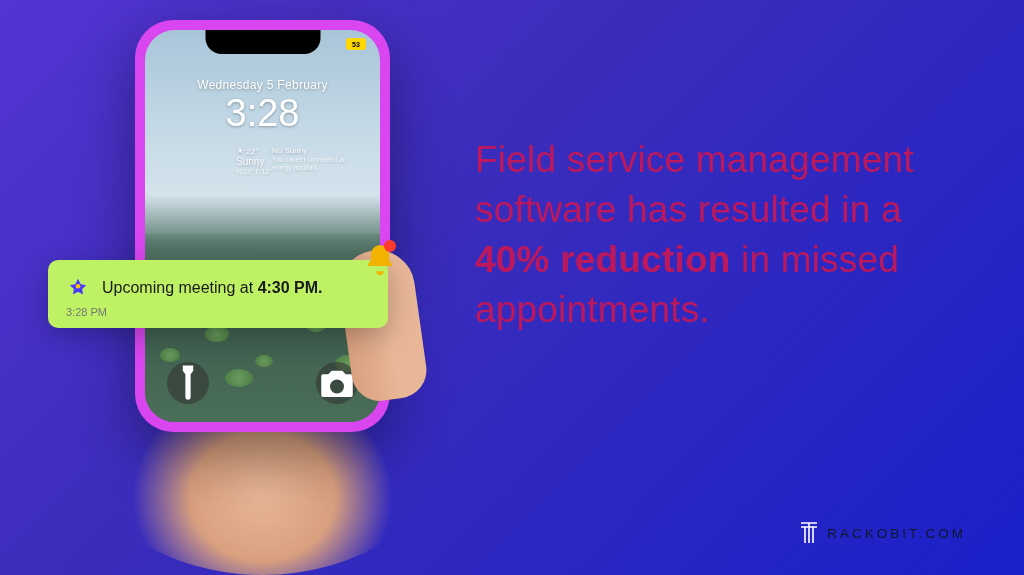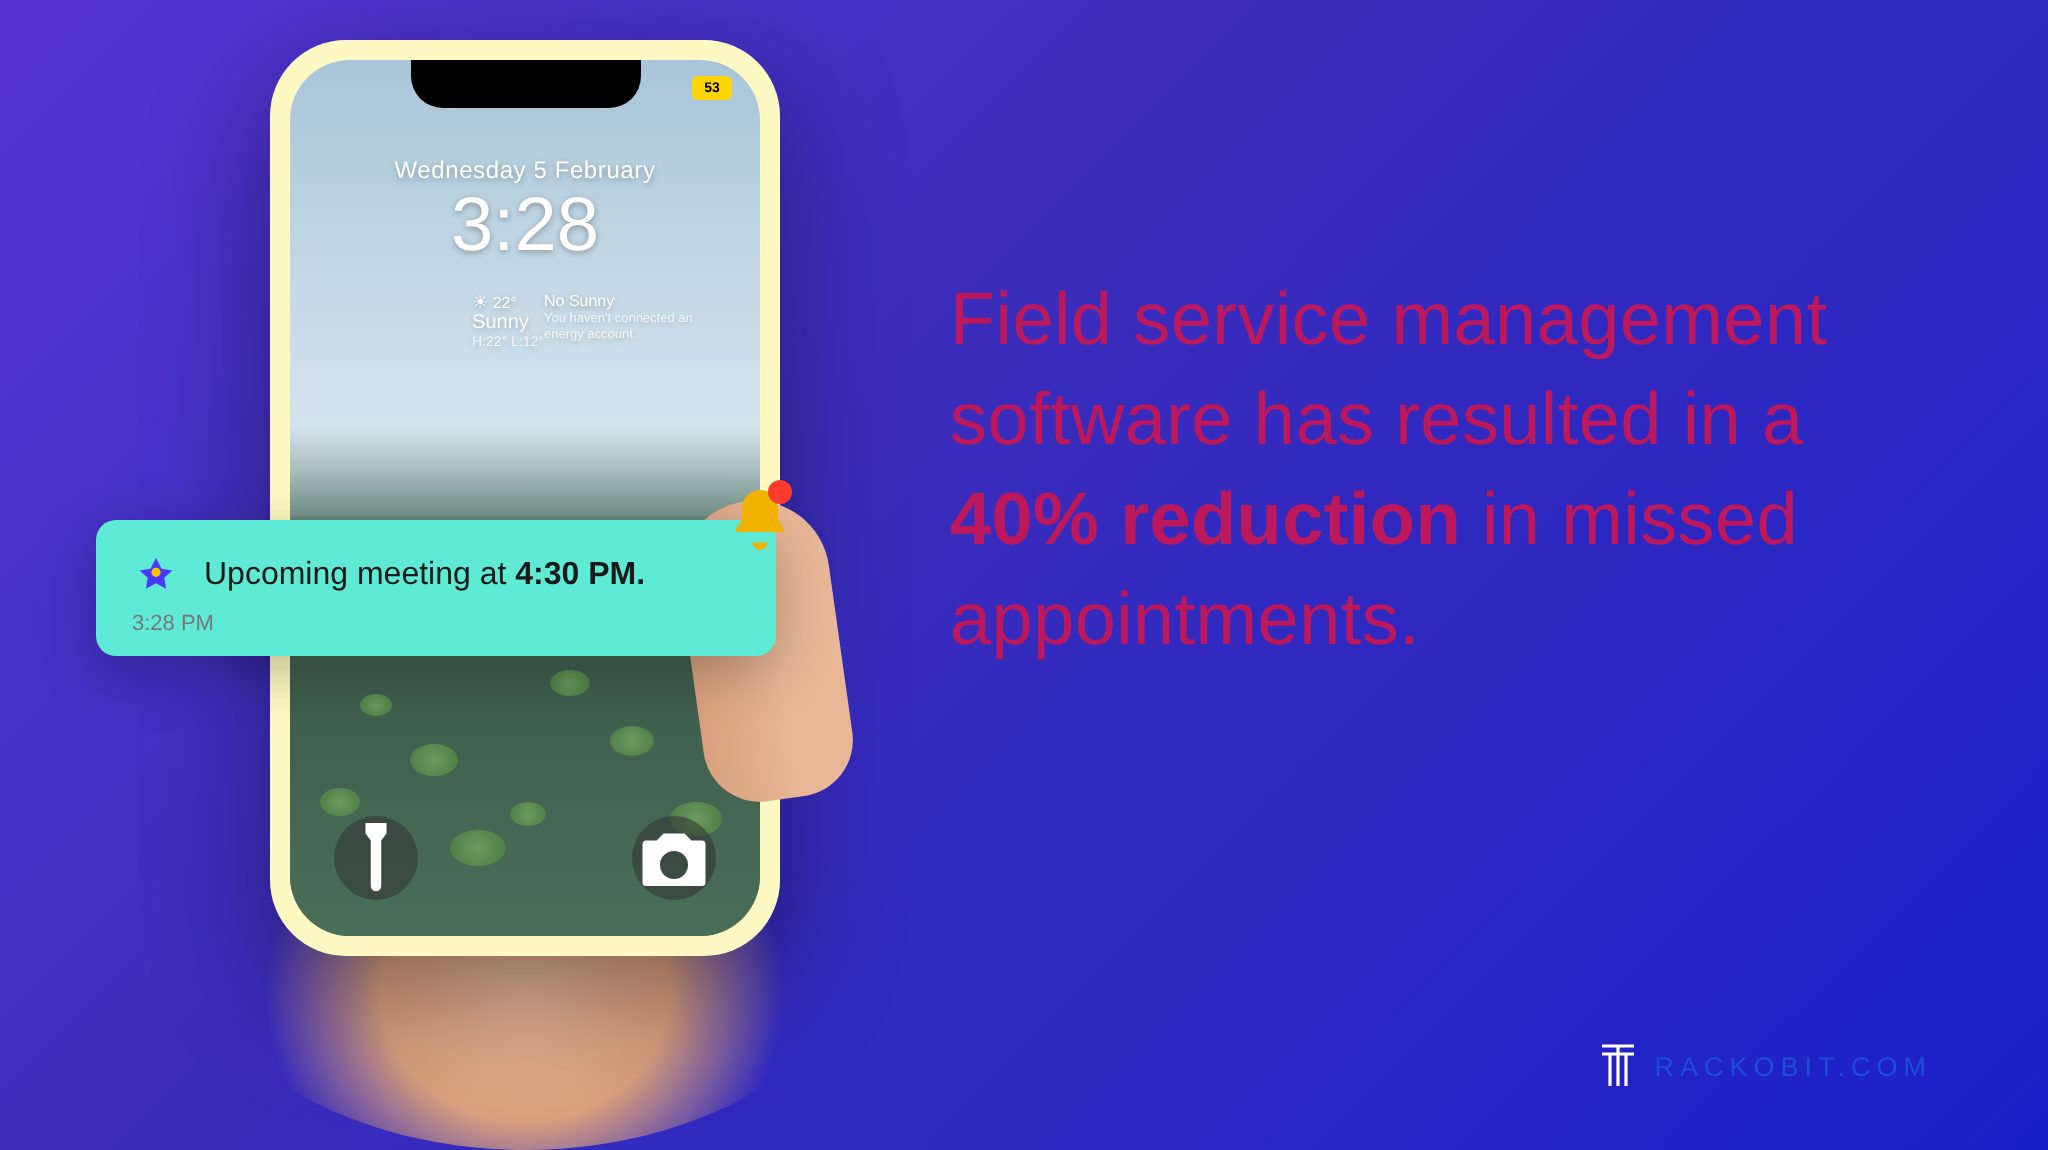--- a/index.html
+++ b/index.html
@@ -37,22 +37,22 @@
   width: 75px;
   height: 150px;
   background: linear-gradient(90deg, #d9a07e 0%, #e8b797 60%);
   border-radius: 40px 40px 30px 30px;
   z-index: 10;
   transform: rotate(-8deg);
 }
 .phone {
   position: relative;
   width: 255px;
-  height: 458px;
-  background: #fef9c3;
+  height: 412px;
+  background: #d946ef;
   border-radius: 38px;
   padding: 10px;
   z-index: 5;
   box-shadow: 0 20px 60px rgba(0,0,0,0.4);
 }
 .screen {
   width: 100%;
   height: 100%;
   border-radius: 30px;
   overflow: hidden;
@@ -151,21 +151,21 @@
   color: #fff;
   font-size: 16px;
 }
 
 
 .notif {
   position: absolute;
   left: 48px;
   top: 260px;
   width: 340px;
-  background: #5eead4;
+  background: #bef264;
   border-radius: 10px;
   padding: 16px 18px 10px;
   box-shadow: 0 8px 28px rgba(0,0,0,0.25);
   z-index: 30;
 }
 .notif-body {
   display: flex;
   align-items: center;
   gap: 12px;
 }
@@ -216,21 +216,21 @@
 .headline .bold { font-weight: 700; }
 
 
 .brand {
   position: absolute;
   right: 58px;
   bottom: 28px;
   display: flex;
   align-items: center;
   gap: 4px;
-  color: #1d4ed8;
+  color: #0f172a;
   font-size: 13.5px;
   letter-spacing: 3px;
   font-weight: 300;
   text-transform: uppercase;
 }
 .brand-mark {
   width: 24px; height: 28px;
   position: relative;
   margin-right: 2px;
 }

